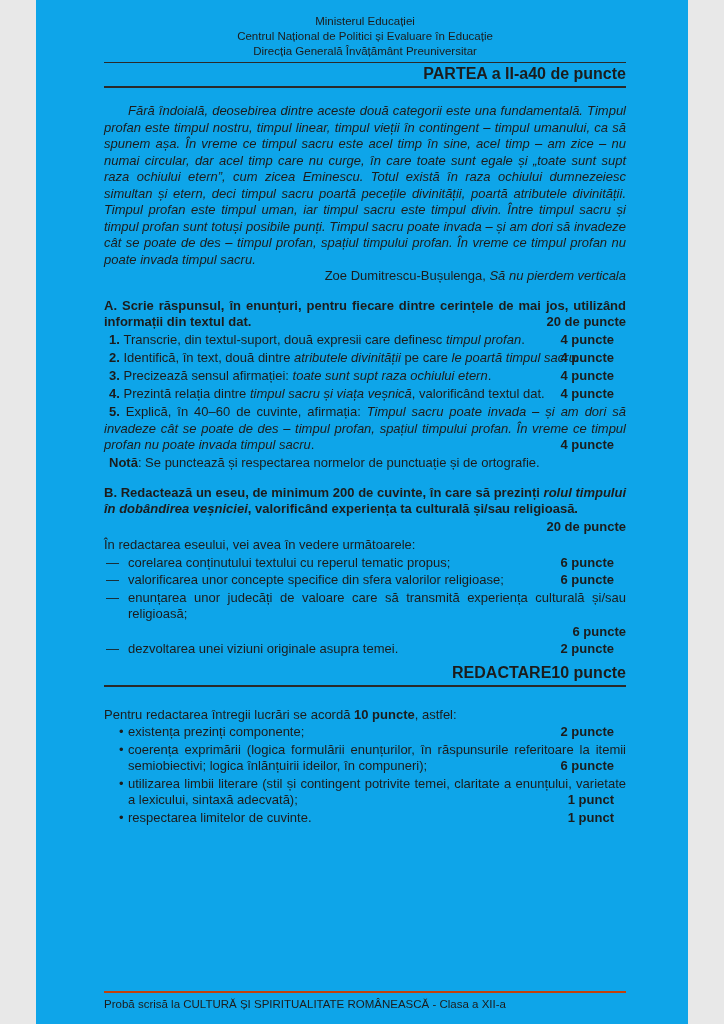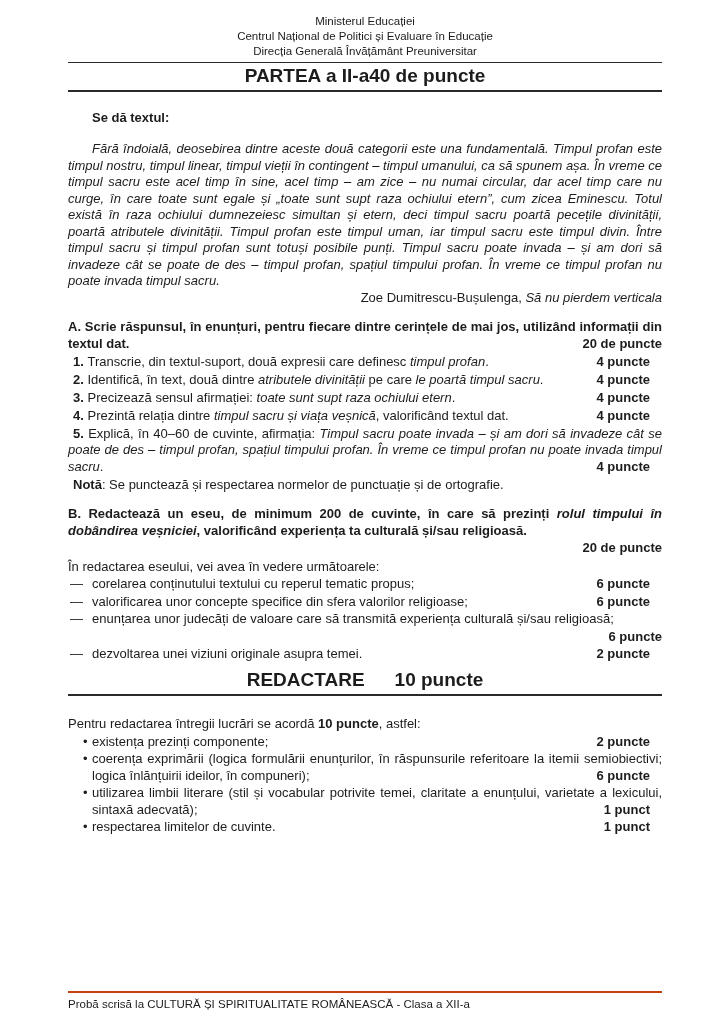--- a/index.html
+++ b/index.html
@@ -1,31 +1,31 @@
 <!DOCTYPE html>
 <html lang="ro"><head>
 <meta charset="utf-8">
 <style>
   html,body{margin:0;padding:0;background:#e8e8e8;}
   .page{
-    width:724px;min-height:1024px;box-sizing:border-box;background:#ffffff;
+    width:652px;min-height:1024px;box-sizing:border-box;background:#0ea5e9;
     margin:0 auto;padding:14px 62px 12px 68px;
     font-family:"Liberation Sans","DejaVu Sans",sans-serif;
     font-size:13px;line-height:1.27;color:#1c1c1c;
     display:flex;flex-direction:column;
   }
   .bd{font-weight:bold;}
   .it{font-style:italic;}
   .doc-header{text-align:center;font-size:11.5px;line-height:1.3;}
   .rule-row{
-    display:flex;justify-content:center;align-items:flex-end;
+    display:flex;justify-content:flex-end;align-items:flex-end;
     border-top:1px solid #2a2a2a;border-bottom:2px solid #2a2a2a;
-    padding:1px 0 2px 0;margin-top:3px;font-size:19px;
+    padding:1px 0 2px 0;margin-top:3px;font-size:16px;
   }
-  .rule-row.no-top{border-top:none;gap:30px;}
+  .rule-row.no-top{border-top:none;}
   .intro{margin:18px 0 0 0;text-indent:24px;}
   .quote{margin-top:15px;}
   .qpara{margin:0;text-align:justify;text-indent:24px;font-style:italic;}
   .attribution{margin:0;text-align:right;}
   .section{margin-top:13px;}
   .heading{position:relative;text-align:justify;margin:0;}
   .heading .pts{position:absolute;right:0;bottom:0;font-weight:bold;white-space:nowrap;}
   .req{position:relative;text-align:justify;margin:1.5px 0;text-indent:5px;}
   .req .num{font-weight:bold;}
   .req .pts,.li .pts{position:absolute;right:12px;bottom:0;font-weight:bold;white-space:nowrap;}
@@ -51,21 +51,20 @@
     <div>Ministerul Educației</div>
     <div>Centrul Național de Politici și Evaluare în Educație</div>
     <div>Direcția Generală Învățământ Preuniversitar</div>
   </header>
 
   <div class="rule-row">
     <span class="bd">PARTEA a II-a</span>
     <span class="bd">40 de puncte</span>
   </div>
 
-  <p class="intro bd">Se dă textul:</p>
 
   <div class="quote">
     <p class="qpara">Fără îndoială, deosebirea dintre aceste două categorii este una fundamentală. Timpul profan este timpul nostru, timpul linear, timpul vieții în contingent – timpul umanului, ca să spunem așa. În vreme ce timpul sacru este acel timp în sine, acel timp – am zice – nu numai circular, dar acel timp care nu curge, în care toate sunt egale și „toate sunt supt raza ochiului etern”, cum zicea Eminescu. Totul există în raza ochiului dumnezeiesc simultan și etern, deci timpul sacru poartă pecețile divinității, poartă atributele divinității. Timpul profan este timpul uman, iar timpul sacru este timpul divin. Între timpul sacru și timpul profan sunt totuși posibile punți. Timpul sacru poate invada – și am dori să invadeze cât se poate de des – timpul profan, spațiul timpului profan. În vreme ce timpul profan nu poate invada timpul sacru.</p>
     <p class="attribution"><span>Zoe Dumitrescu-Bușulenga, </span><span class="it">Să nu pierdem verticala</span></p>
   </div>
 
   <div class="section">
     <p class="heading bd"><span>A.  Scrie răspunsul, în enunțuri, pentru fiecare dintre cerințele de mai jos, utilizând informații din textul dat.</span><span class="pts">20 de puncte</span></p>
     <div>
         <div class="req"><span class="num">1. </span><span>Transcrie, din textul-suport, două expresii care definesc </span><span class="it">timpul profan</span><span>.</span><span class="pts">4 puncte</span></div>
@@ -118,21 +117,21 @@
           <span class="li-text">existența prezinți componente;</span>
           <span class="pts">2 puncte</span>
         </div>
         <div class="li dot">
           <span class="marker">•</span>
           <span class="li-text">coerența exprimării (logica formulării enunțurilor, în răspunsurile referitoare la itemii semiobiectivi; logica înlănțuirii ideilor, în compuneri);</span>
           <span class="pts">6 puncte</span>
         </div>
         <div class="li dot">
           <span class="marker">•</span>
-          <span class="li-text">utilizarea limbii literare (stil și vocabular potrivite temei, claritate a enunțului, varietate a lexicului, sintaxă adecvată);</span>
+          <span class="li-text">utilizarea limbii literare (stil și contingent potrivite temei, claritate a enunțului, varietate a lexicului, sintaxă adecvată);</span>
           <span class="pts">1 punct</span>
         </div>
         <div class="li dot">
           <span class="marker">•</span>
           <span class="li-text">respectarea limitelor de cuvinte.</span>
           <span class="pts">1 punct</span>
         </div>
       </div>
   </div>
 

